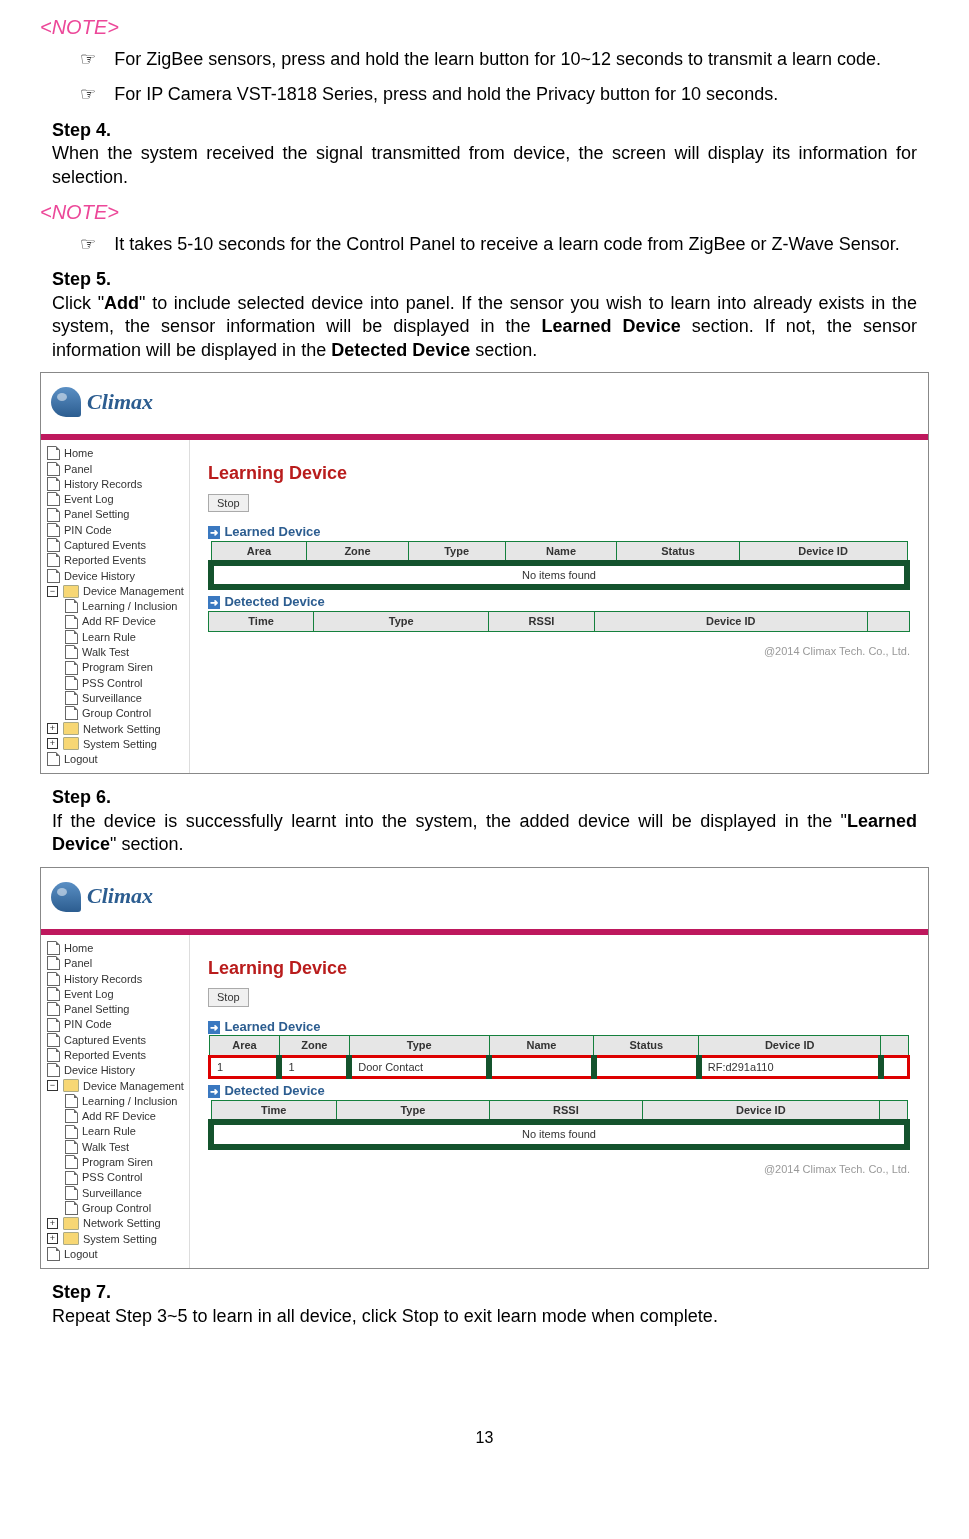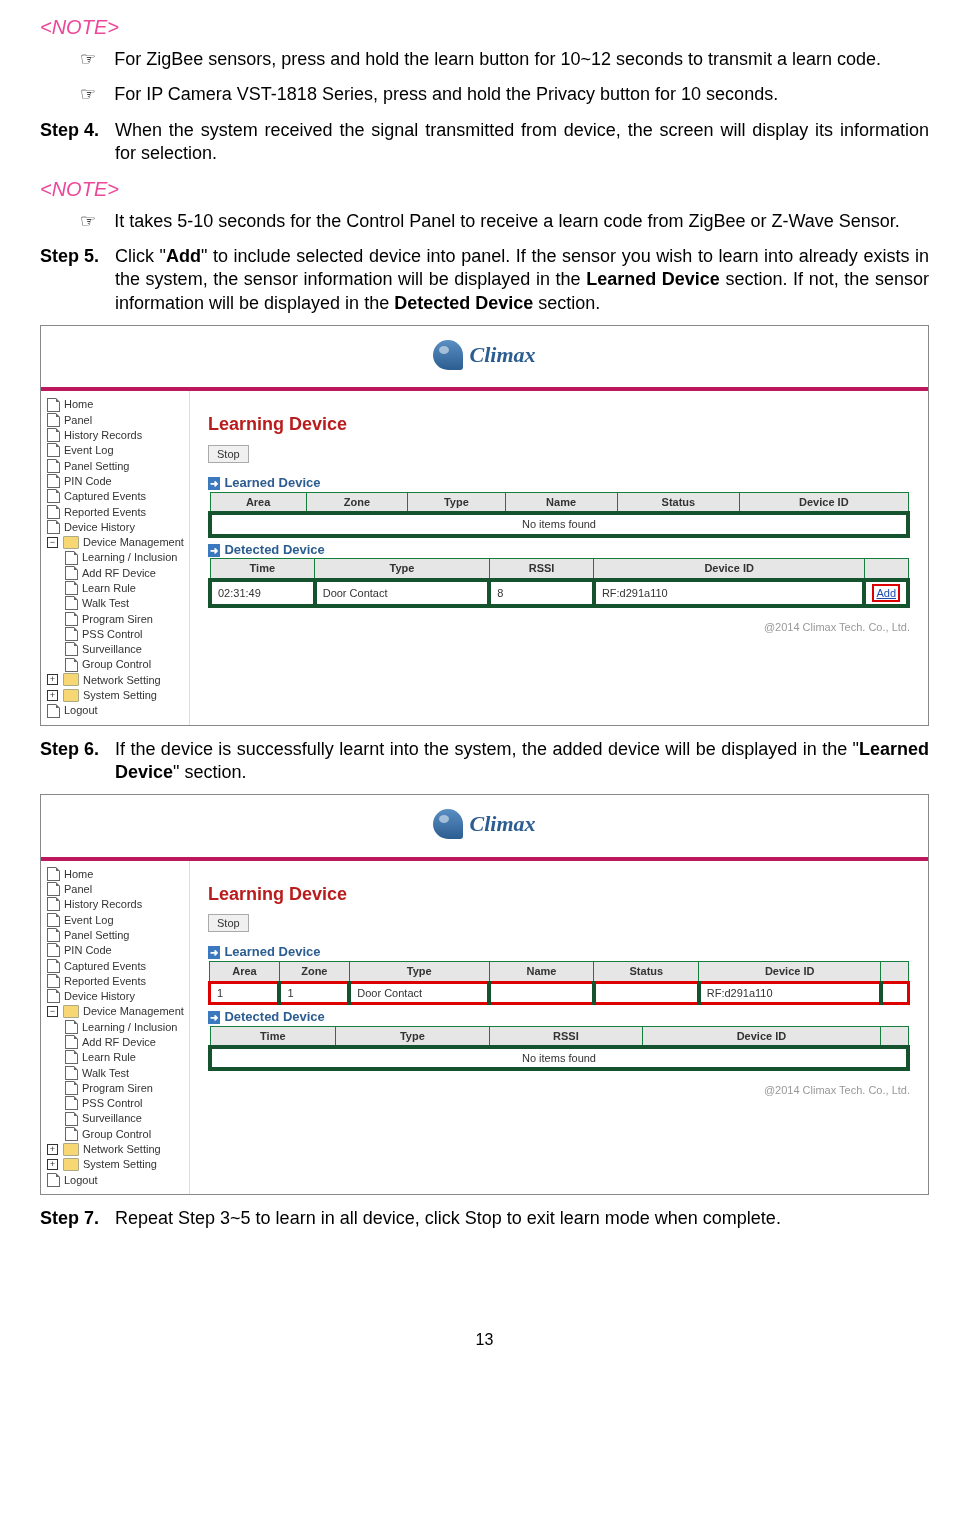--- a/index.html
+++ b/index.html
@@ -25,22 +25,23 @@
   .bullet-icon {
     font-family: "Wingdings", serif;
     margin-right: 18px;
     flex-shrink: 0;
   }
   .bullet-text {
     flex: 1;
   }
   .step {
     display: flex;
-    margin: 10px 0;
+    margin: 10px 12px;
     text-align: justify;
+    flex-direction: column;
   }
   .step-num {
     font-weight: bold;
     width: 75px;
     flex-shrink: 0;
   }
   .step-text {
     flex: 1;
   }
   .bold {
@@ -49,22 +50,21 @@
   .screenshot {
     border: 1px solid #888;
     margin: 8px 0 12px 0;
     font-family: Tahoma, sans-serif;
     font-size: 11px;
     color: #333;
     background: #fff;
   }
   .logo-bar {
     padding: 14px 10px;
-    border-bottom: 4px solid #be185d;
-    text-align: center;
+    border-bottom: 6px solid #be185d;
   }
   .logo {
     display: inline-flex;
     align-items: center;
     gap: 6px;
   }
   .logo-icon {
     width: 30px;
     height: 30px;
     background: linear-gradient(#5a8fc4,#2c5d90);
@@ -162,21 +162,21 @@
     font-size:11px;
     margin-bottom:4px;
   }
   .tbl th {
     background:#e6e6e6;
     border:1px solid #15803d;
     font-weight:bold;text-align:center;
     padding:2px 4px;font-size:11px;
   }
   .tbl td {
-    border:4px solid #14532d;
+    border:6px solid #14532d;
     padding:2px 6px;text-align:left;
   }
   .tbl .center { text-align:center; }
   .addlink{ color:#1a4db3;text-decoration:underline;cursor:pointer; }
   .redbox{ border:2px solid #d00; padding:0 2px; display:inline-block;}
   .redrow td{ border-top:3px solid #d00 !important; border-bottom:3px solid #d00 !important; }
   .redrow td:first-child{ border-left:3px solid #d00 !important; }
   .redrow td:last-child{ border-right:3px solid #d00 !important; }
   .footer {
     text-align:right;font-size:11px;color:#999;margin:12px 0 30px 0;
@@ -340,27 +340,20 @@
           <span>Detected Device</span>
         </div>
       <table class="tbl">
         <tbody>
             <tr>
           <th style="width:15%">Time</th>
           <th style="width:25%">Type</th>
           <th style="width:15%">RSSI</th>
           <th>Device ID</th>
           <th style="width:6%"></th>
-        </tr>
-        <tr>
-          <td>02:31:49</td>
-          <td>Door Contact</td>
-          <td>8</td>
-          <td>RF:d291a110</td>
-          <td class="center"><span class="redbox"><span class="addlink">Add</span></span></td>
         </tr>
       </tbody>
         </table>
       <div class="footer">@2014 Climax Tech. Co., Ltd.</div>
     </div>
   </div>
 </div>
 
 <div class="step">
   <span class="step-num">Step 6.</span>

